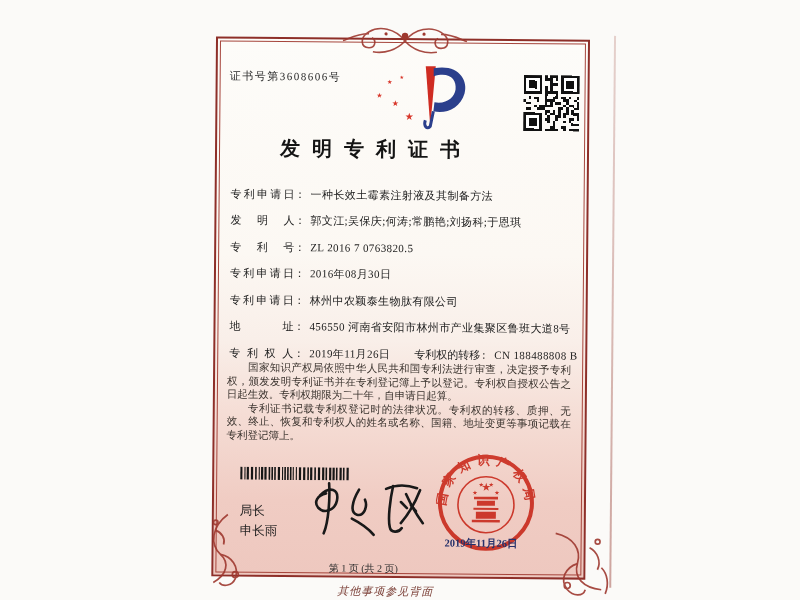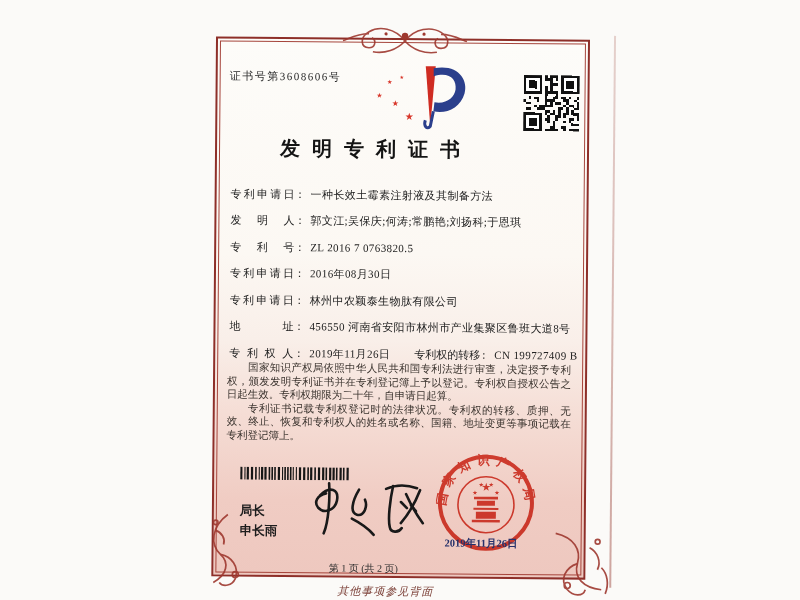--- a/index.html
+++ b/index.html
@@ -26,21 +26,21 @@
   .row{height:26.5px;display:flex;align-items:center;white-space:nowrap;}
   .lab{display:inline-block;width:64px;text-align:justify;text-align-last:justify;flex:none;}
   .colon{margin-right:5px;}
   .val{letter-spacing:.4px;}
   .pair2{margin-left:24px;display:flex;align-items:center;}
   .paras{position:absolute;left:12px;right:14px;top:322px;font-size:10.5px;line-height:13.5px;
     color:#39322d;text-align:justify;}
   .paras p{margin:0;text-indent:2em;}
   .barcode{position:absolute;left:26px;top:428px;width:110px;height:13px;}
   .signer{position:absolute;left:26px;top:462px;font-family:"Liberation Sans","DejaVu Sans",sans-serif;
-    font-weight:700;font-size:12.5px;line-height:20px;color:#1d1d1d;}
+    font-weight:400;font-size:12.5px;line-height:20px;color:#1d1d1d;}
   .signature{position:absolute;left:88px;top:438px;width:128px;height:64px;}
   .seal{position:absolute;left:222px;top:412px;width:100px;height:100px;opacity:.93;mix-blend-mode:multiply;}
   .seal-date{position:absolute;left:231px;top:496px;width:96px;font-size:10.5px;font-weight:700;
     color:#26316b;font-family:"Liberation Serif",serif;}
   .page-info{position:absolute;left:0;right:70px;top:522px;text-align:center;font-size:10px;color:#2b2b2b;}
   .footer-note{position:absolute;left:300px;top:584px;width:180px;text-align:center;
     font-size:11px;color:#7c4038;font-style:italic;letter-spacing:1px;}
   .orn-top{position:absolute;left:121px;top:-15px;width:132px;height:32px;}
   .orn-bl{position:absolute;left:-8px;bottom:-14px;width:46px;height:76px;}
   .orn-br{position:absolute;right:-28px;bottom:-22px;width:66px;height:72px;}
@@ -263,21 +263,21 @@
           <span class="colon">：</span>
         <span class="val">456550 河南省安阳市林州市产业集聚区鲁班大道8号</span>
       </div>
       <div class="row">
         <span class="lab">专利权人</span>
           <span class="colon">：</span>
         <span class="val">2019年11月26日</span>
         <span class="pair2">
           <span class="lab">专利权的转移</span>
             <span class="colon">：</span>
-          <span class="val">CN 199727409 B</span>
+          <span class="val">CN 188488808 B</span>
         </span>
       </div>
     </div>
 
     <div class="paras">
       <p>国家知识产权局依照中华人民共和国专利法进行审查，决定授予专利权，颁发发明专利证书并在专利登记簿上予以登记。专利权自授权公告之日起生效。专利权期限为二十年，自申请日起算。</p>
       <p>专利证书记载专利权登记时的法律状况。专利权的转移、质押、无效、终止、恢复和专利权人的姓名或名称、国籍、地址变更等事项记载在专利登记簿上。</p>
     </div>
 
     <svg class="barcode" id="barcode-svg" viewBox="0 0 110 13" preserveAspectRatio="none">

